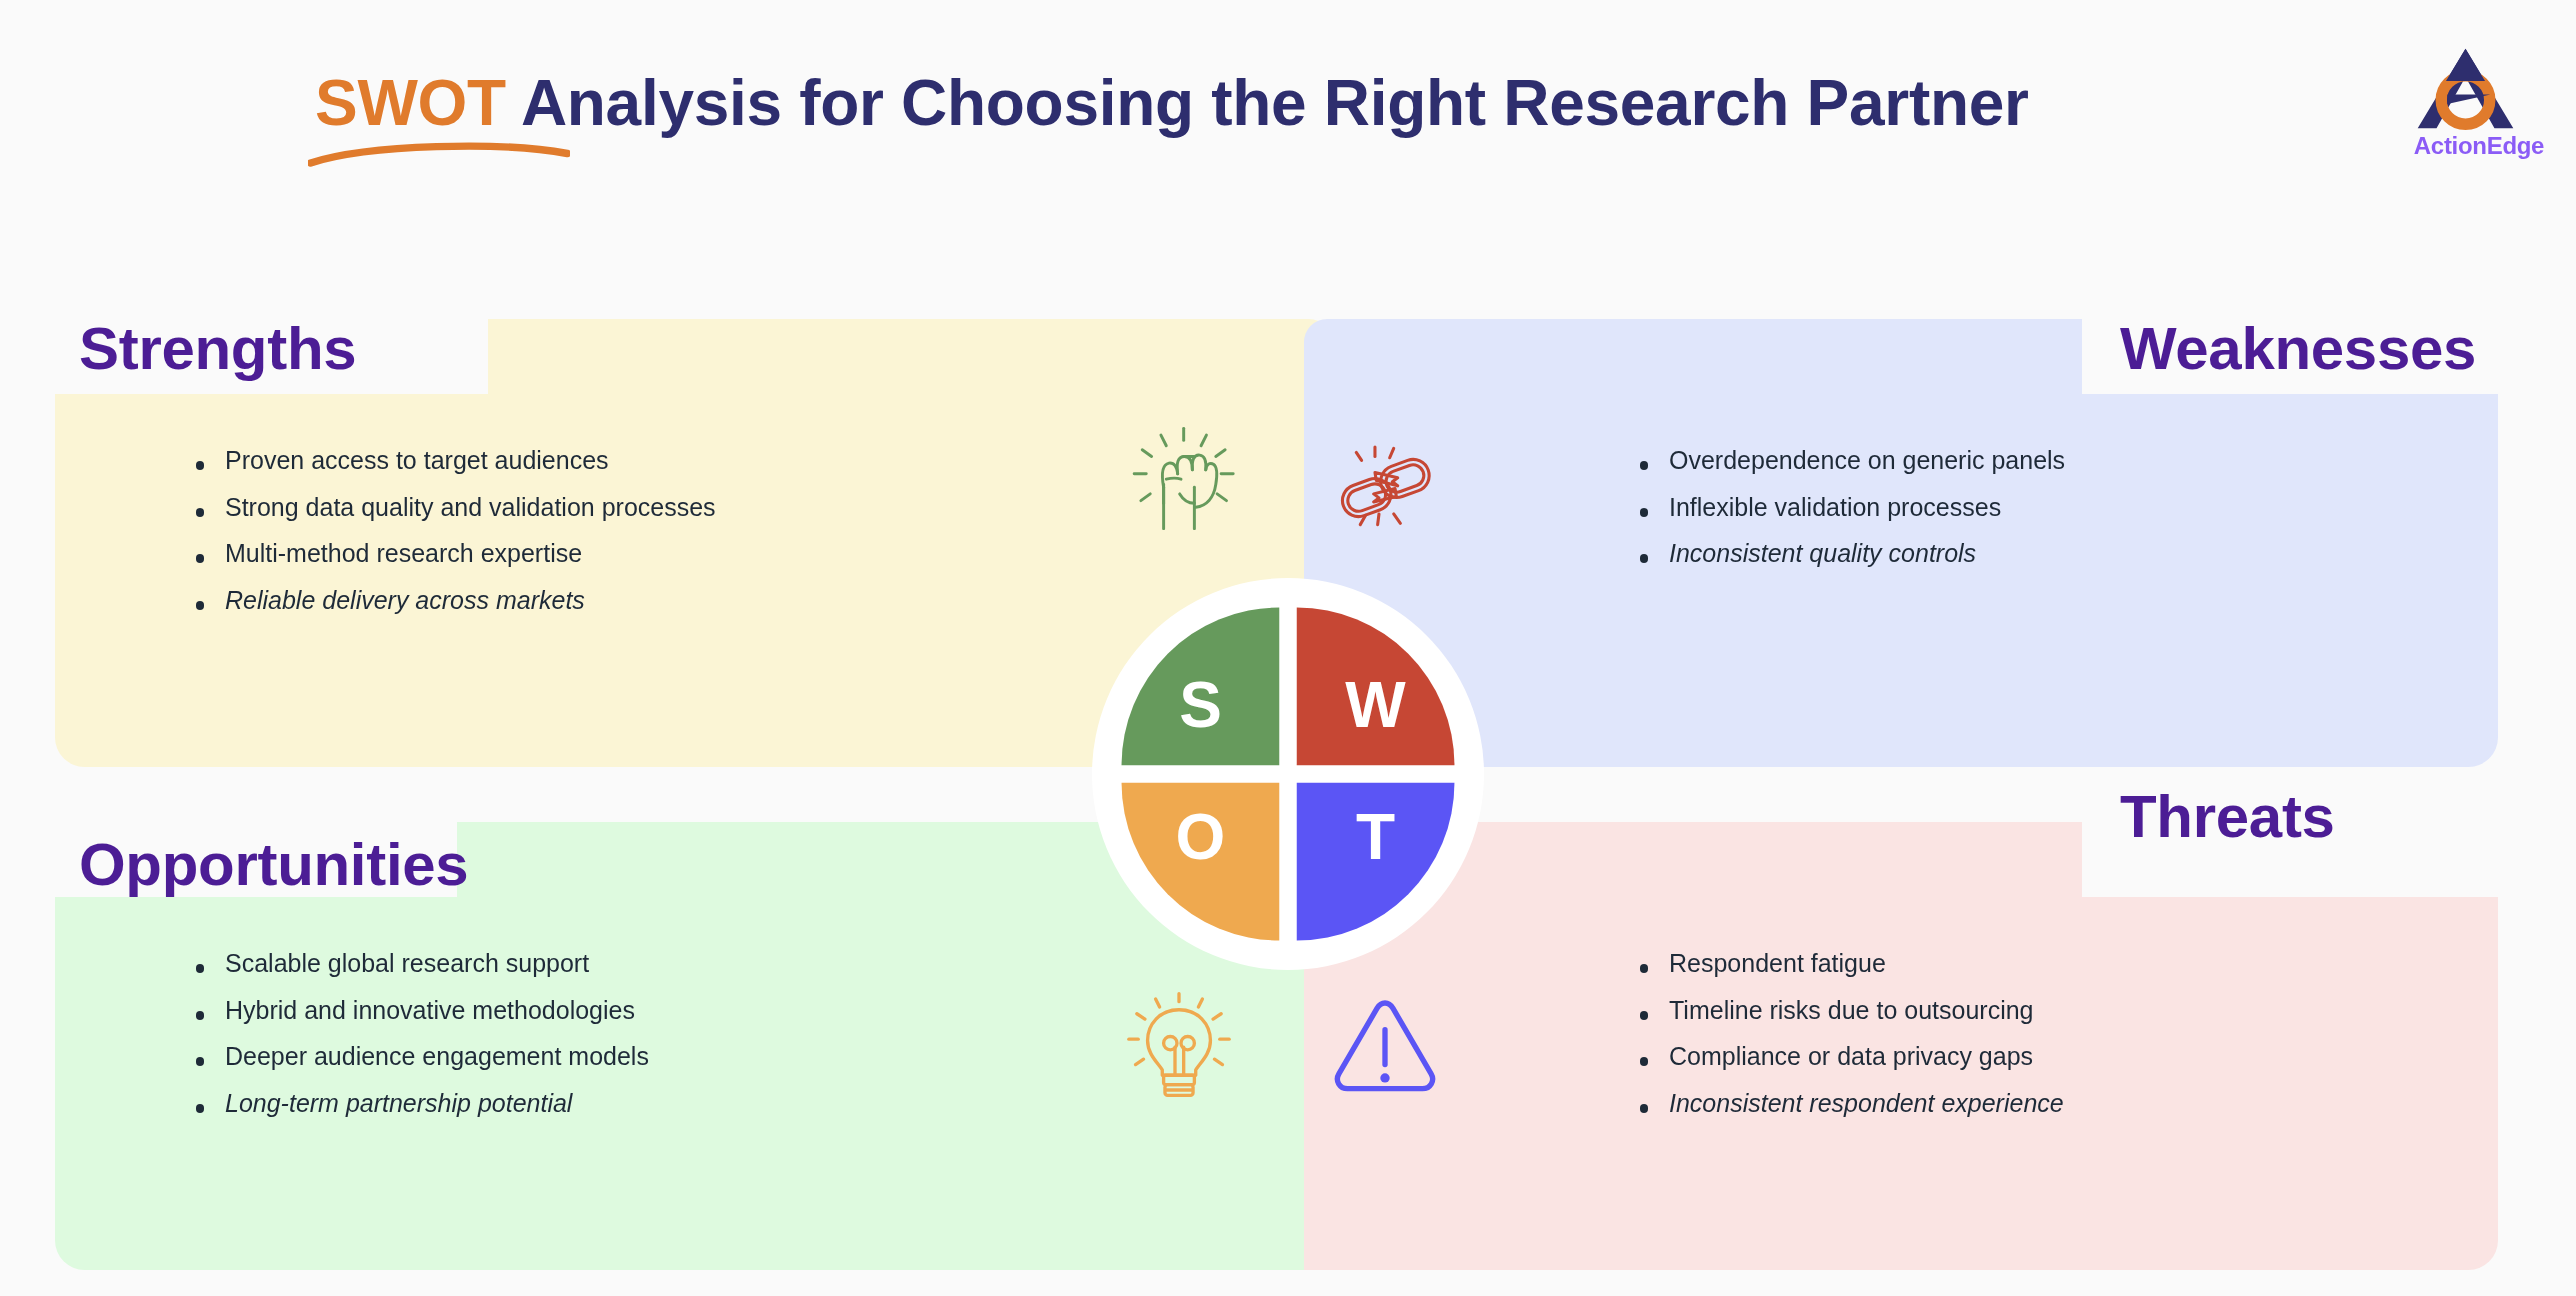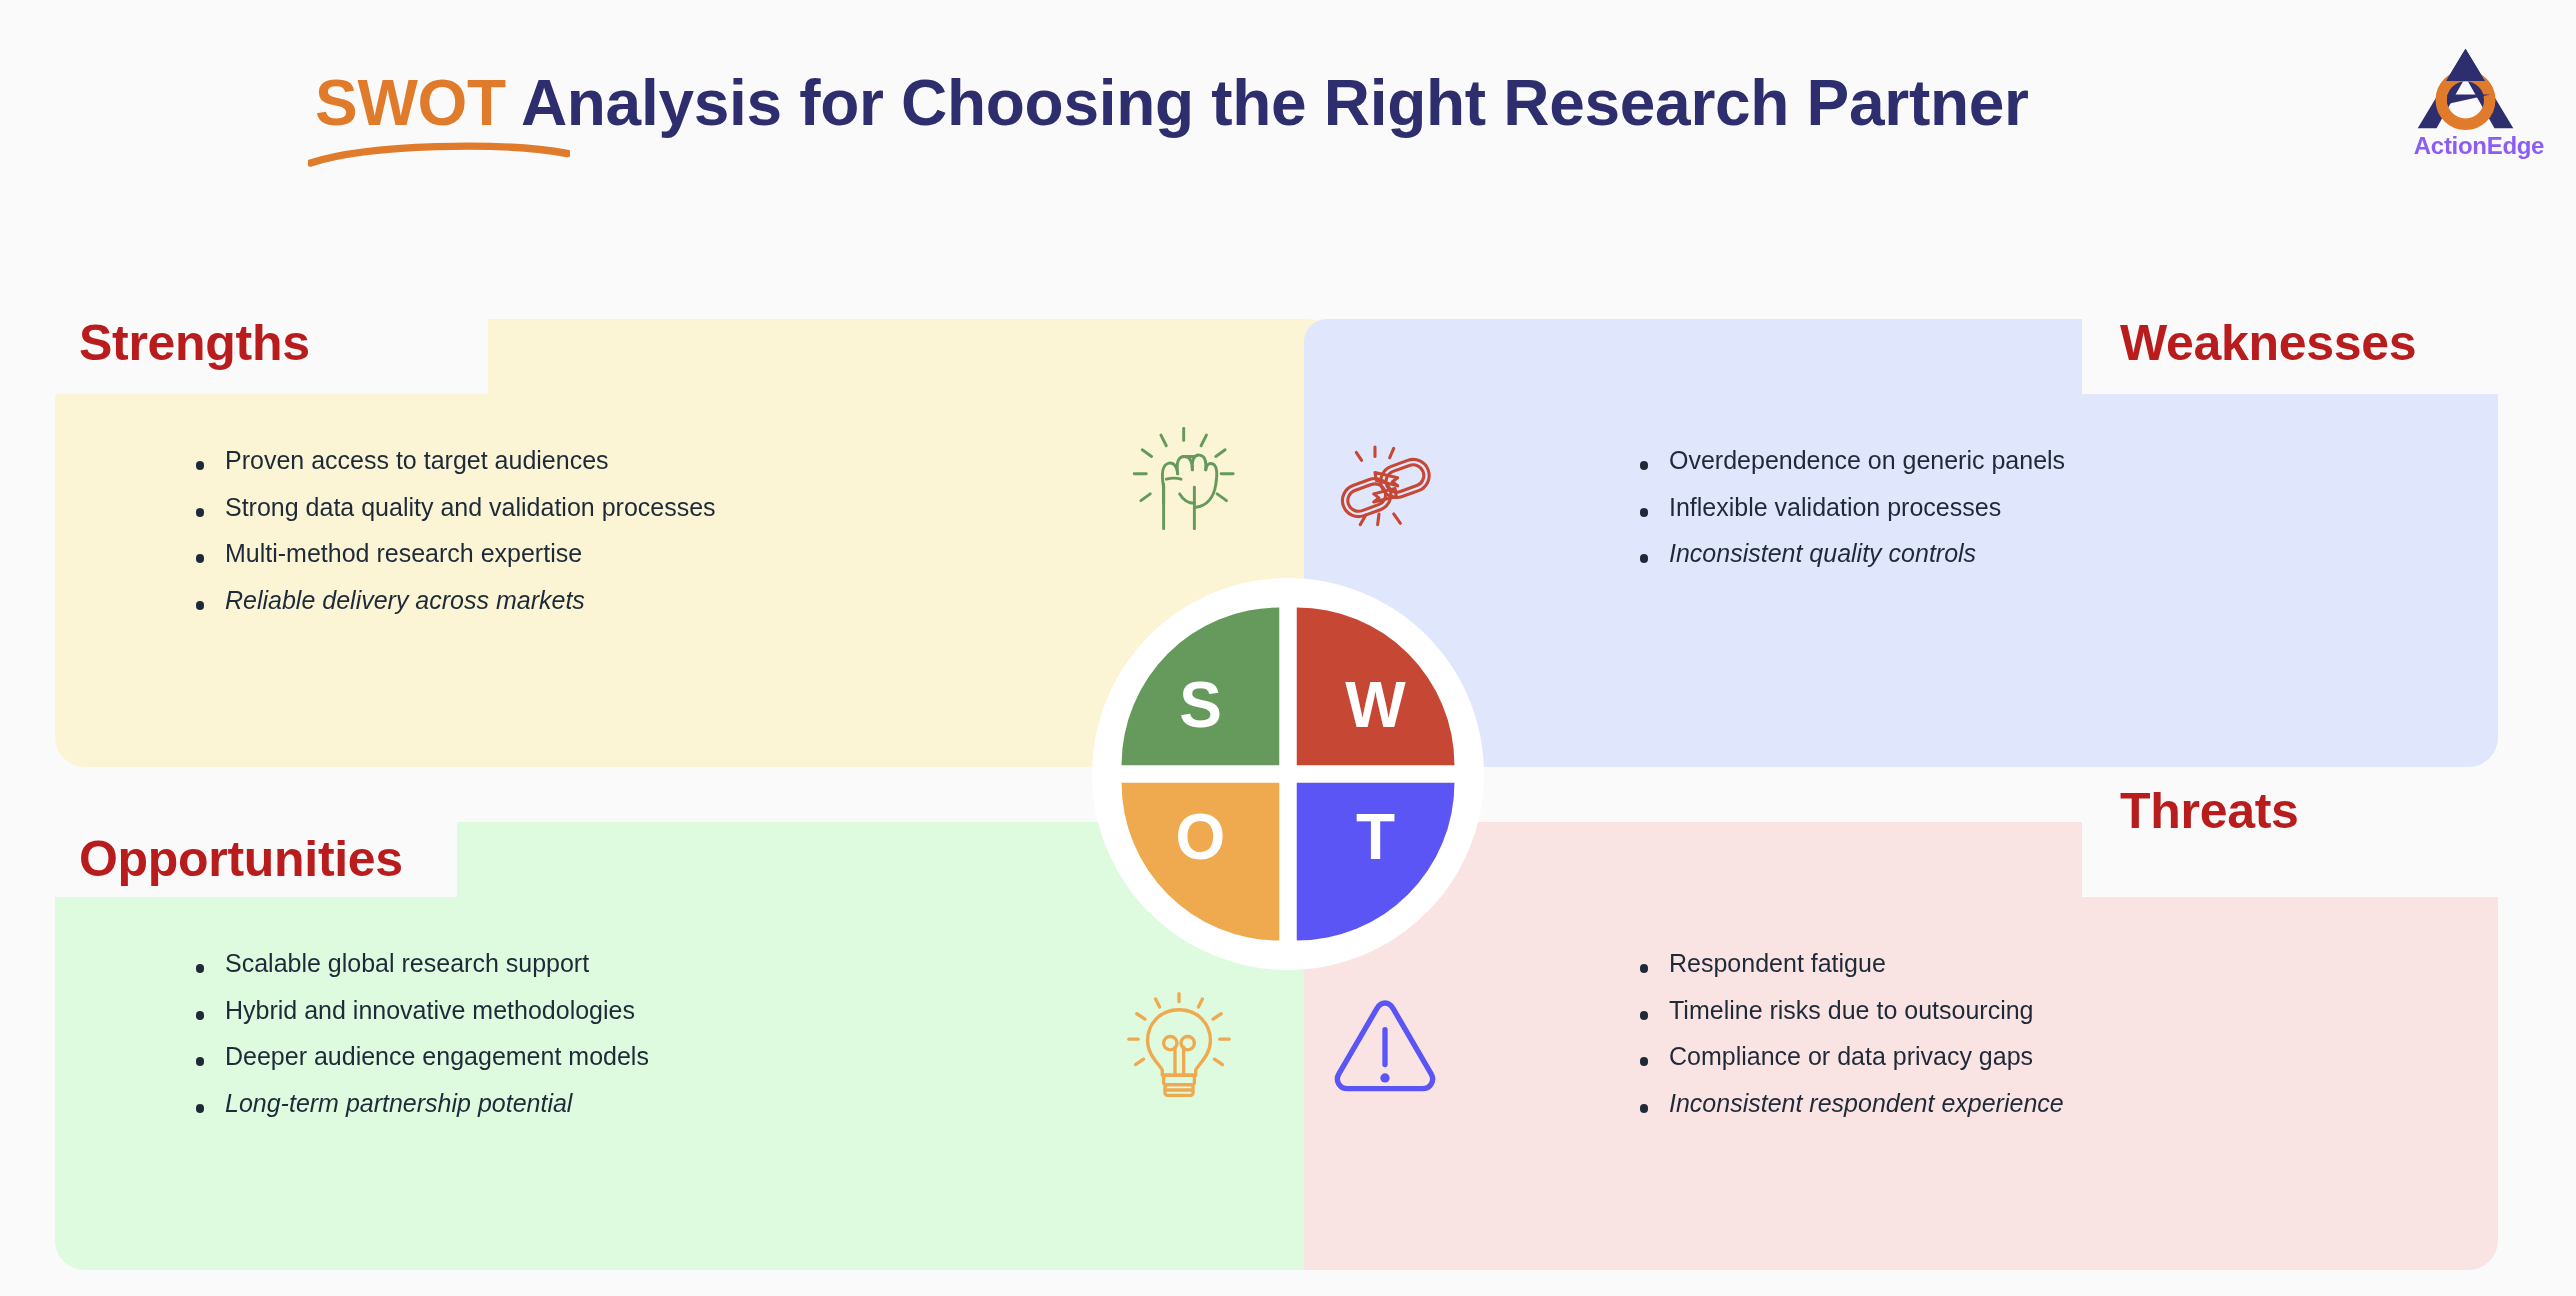--- a/index.html
+++ b/index.html
@@ -55,22 +55,22 @@
       background:var(--c); border-bottom-left-radius:29.5px; }
 
   
   #panel-threats .band{ left:0px; top:0px;  width:778px; height:75px;
       background:var(--c); border-top-left-radius:23px; }
   #panel-threats .body{ left:0px; top:75px; width:1194px; height:373px;
       background:var(--c); border-bottom-right-radius:29.5px; }
 
   
   .q-heading{
-    position:absolute; font-size:50px; font-weight:bold;
-    color:#b91c1c; white-space:nowrap; letter-spacing:-0.3px;
+    position:absolute; font-size:60px; font-weight:bold;
+    color:#4c1d95; white-space:nowrap; letter-spacing:-0.3px;
   }
 
   
   .q-list{ position:absolute; list-style:none; }
   .q-list li{
     position:relative; font-size:25px; color:#1E2A38;
     line-height:1.0; margin-bottom:21.5px; padding-left:32px; white-space:nowrap;
   }
   .q-list li:last-child{ margin-bottom:0;font-style:italic; }
   .q-list li::before{

